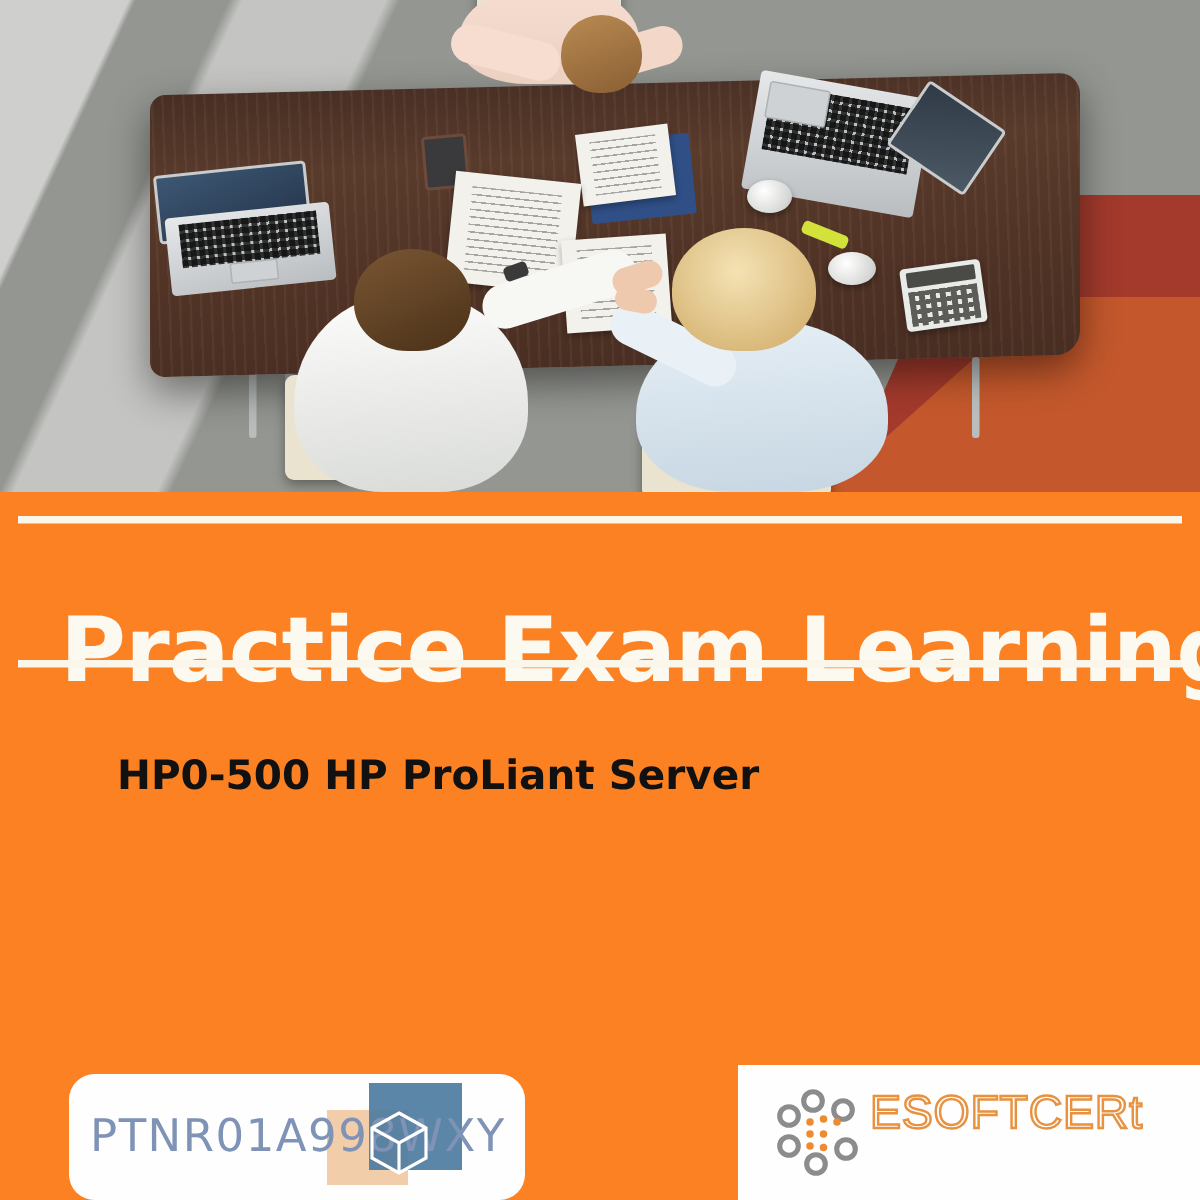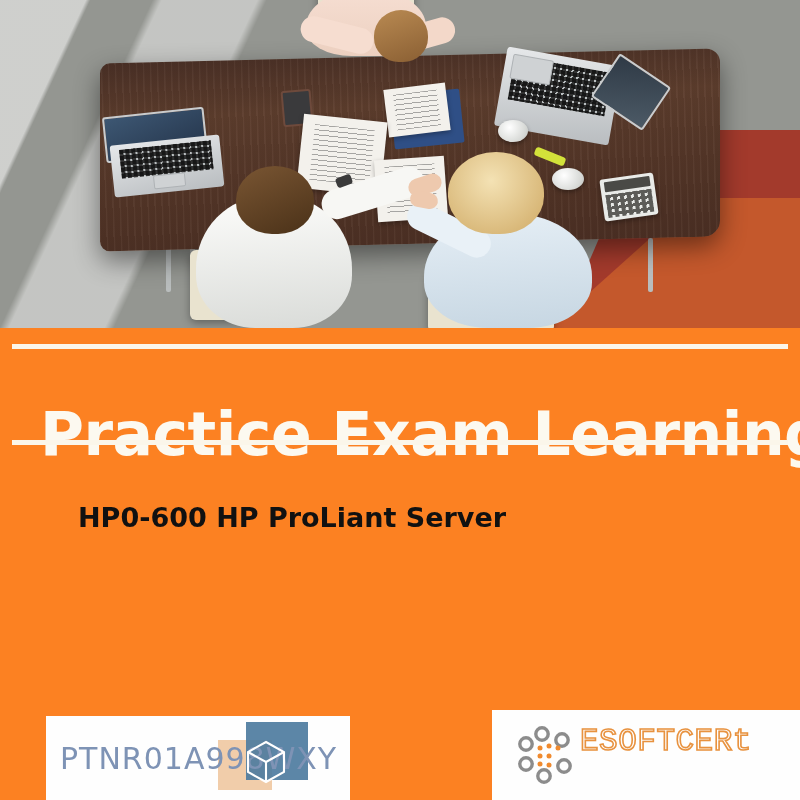--- a/index.html
+++ b/index.html
@@ -221,20 +221,21 @@
   .logo-box {
     position: absolute;
     background: #fefefe;
     overflow: hidden;
   }
   .logo-left {
     left: 46px;
     top: 716px;
     width: 304px;
     height: 84px;
+    border-radius: 17px;
   }
   .logo-right {
     left: 492px;
     top: 710px;
     width: 308px;
     height: 90px;
   }
 
   
   .ptnr-text {
@@ -269,21 +270,21 @@
 
   
   .esc-mark {
     position: absolute;
     left: 24px; top: 14px;
     width: 72px; height: 62px;
   }
   .esc-text {
     position: absolute;
     left: 88px; top: 14px;
-    font-family: Liberation Mono, monospace;
+    font-family: Liberation Sans, sans-serif;
     font-size: 31px;
     letter-spacing: 0.5px;
     color: #fdfdfd;
     -webkit-text-stroke: 1.6px #e8923f;
     white-space: nowrap;
   }
 </style>
 </head>
 <body>
 
@@ -357,21 +358,21 @@
 
   <div class="banner">
 
     <div class="rule rule-top"></div>
 
     <h1 class="headline">Practice Exam Learning</h1>
 
     <div class="rule rule-bottom"></div>
 
     <div class="exam-title">
-      <div>HP0-600 HP ProLiant Server</div>
+      <div>HP0-500 HP ProLiant Server</div>
     </div>
   </div>
 
   <div class="logo-box logo-left">
     <div class="sq-tan"></div>
     <div class="sq-blue"></div>
     <div class="ptnr-text">PTNR01A998WXY</div>
     <svg class="cube" viewBox="0 0 48 48" fill="none" stroke="#ffffff" stroke-width="2.1">
       <polygon points="24,4 42,14 42,34 24,44 6,34 6,14"></polygon>
       <polyline points="6,14 24,24 42,14"></polyline>

